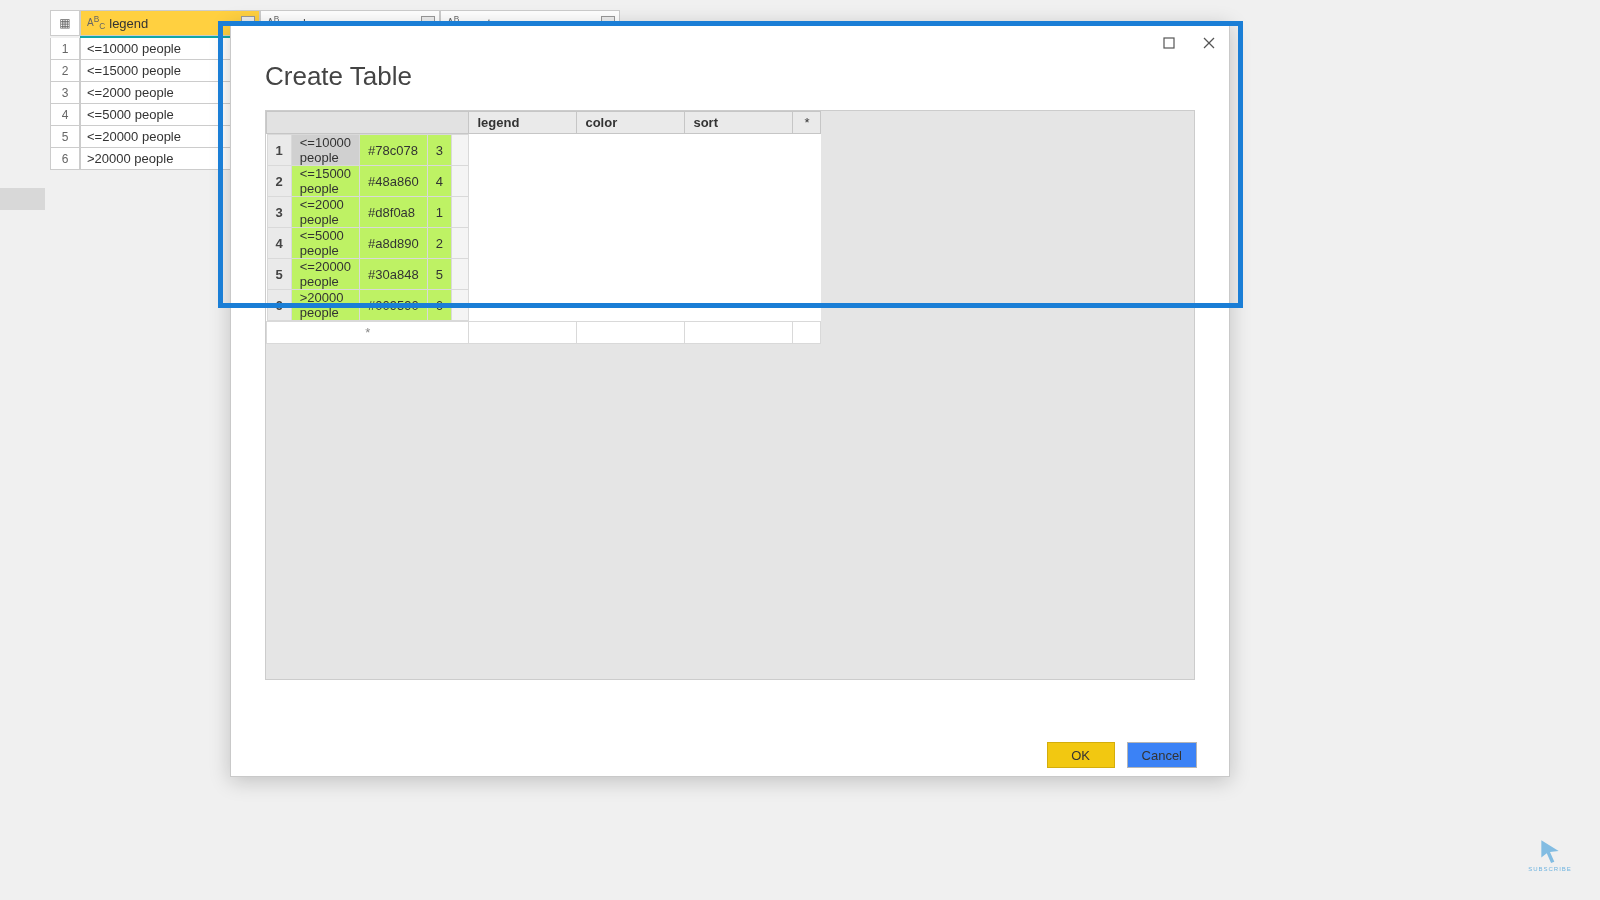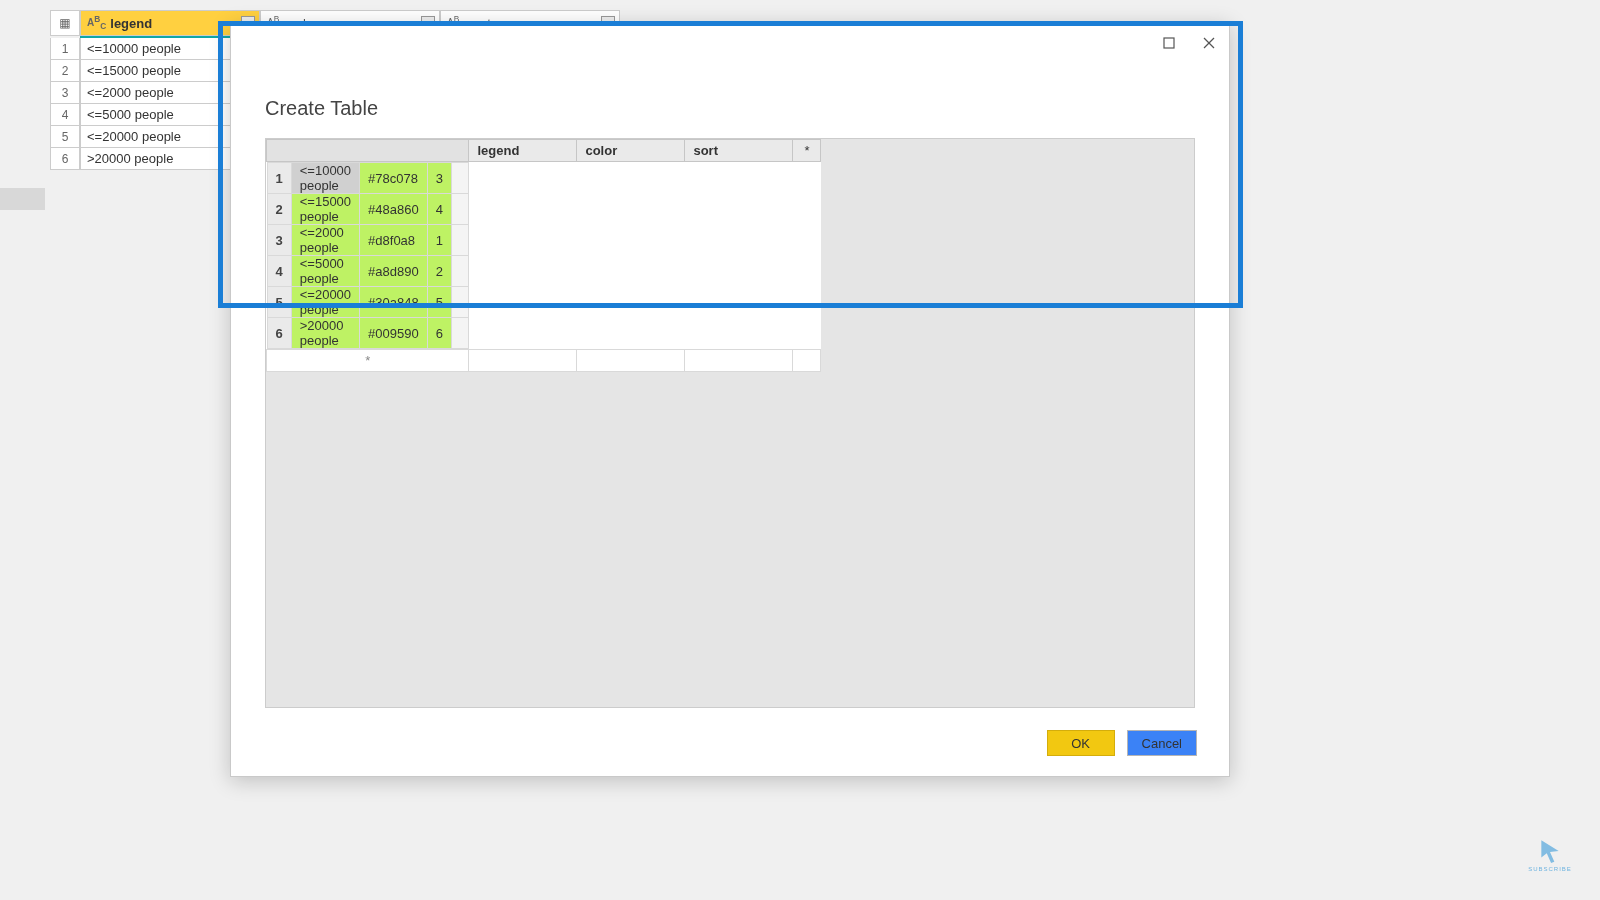--- a/index.html
+++ b/index.html
@@ -3,54 +3,54 @@
 <meta charset="utf-8">
 <style>
   * { box-sizing: border-box; margin: 0; padding: 0; font-family: "Segoe UI", Arial, sans-serif; }
   body { background: #f0f0f0; width: 1600px; height: 900px; overflow: hidden; position: relative; }
 
   
   .bg-grid { position: absolute; left: 50px; top: 10px; width: 600px; z-index: 1; }
   .bg-header-row { display: flex; height: 26px; }
   .bg-icon-cell { width: 30px; height: 26px; background: #fff; border: 1px solid #ccc; display: flex; align-items: center; justify-content: center; font-size: 12px; color: #666; }
   .bg-col-header { height: 26px; border: 1px solid #ccc; display: flex; align-items: center; padding: 0 6px; font-size: 13px; position: relative; }
-  .bg-col-header.legend { background: #ffd040; width: 180px; font-weight: 700; color: #333; }
+  .bg-col-header.legend { background: #ffd040; width: 180px; font-weight: 400; color: #333; }
   .bg-col-header.other { background: #fff; width: 180px; color: #555; }
   .bg-col-header .abc { font-size: 10px; color: #666; margin-right: 4px; }
   .bg-col-header .dd { position: absolute; right: 4px; top: 5px; width: 14px; height: 14px; border: 1px solid #999; background: #eee; display: flex; align-items: center; justify-content: center; font-size: 8px; color: #555; }
   .bg-teal-bar { height: 3px; background: #0fa7a7; width: 180px; margin-left: 30px; margin-top: -1px; }
   .bg-row { display: flex; height: 22px; }
   .bg-rownum { width: 30px; background: #fff; border: 1px solid #ccc; border-top: none; display: flex; align-items: center; justify-content: center; color: #666; font-size: 12px; }
   .bg-cell { width: 180px; background: #fff; border: 1px solid #ccc; border-top: none; display: flex; align-items: center; padding: 0 6px; font-size: 13px; color: #333; }
 
   
   .dialog { position: absolute; left: 230px; top: 22px; width: 1000px; height: 755px; background: #fff; border: 1px solid #c9c9c9; box-shadow: 0 4px 20px rgba(0,0,0,0.2); z-index: 10; }
   .highlight-box { position: absolute; left: 218px; top: 21px; width: 1025px; height: 287px; border: 5px solid #1a7ed6; z-index: 20; pointer-events: none; }
   .dlg-titlebar { height: 38px; display: flex; justify-content: flex-end; align-items: flex-start; padding-top: 6px; }
   .dlg-winbtn { width: 40px; height: 28px; display: flex; align-items: center; justify-content: center; color: #555; font-size: 15px; cursor: pointer; }
-  .dlg-title { font-size: 20px; font-weight: 400; color: #444; padding: 0 34px 12px 34px; margin-top: 36px; }
+  .dlg-title { font-size: 26px; font-weight: 400; color: #444; padding: 0 34px 12px 34px; }
 
   .grid-wrap { margin: 6px 34px 0 34px; background: #e5e5e5; height: 570px; border: 1px solid #ccc; }
   .grid { background: #fff; display: table; border-collapse: collapse; }
   .grid-head { display: table-row; }
   .grid-head .gh { display: table-cell; background: #eaeaea; border: 1px solid #c6c6c6; height: 22px; vertical-align: middle; padding: 0 8px; font-size: 13px; font-weight: 700; color: #333; }
   .gh.idx { width: 34px; background: #e2e2e2;}
   .gh.legend { width: 108px; }
   .gh.color { width: 108px; }
   .gh.sort { width: 108px; }
   .gh.star { width: 28px; text-align: center; font-weight: 400;}
   .grid-row { display: table-row; }
   .grid-row .gc { display: table-cell; border: 1px solid #d9d9d9; height: 22px; vertical-align: middle; padding: 0 8px; font-size: 13px; color: #333; background: #bef264; }
   .gc.idx { background: #eaeaea; text-align: center; font-weight: 600; color: #444; width: 34px; }
   .gc.star { background: #f4f4f4; width: 28px;}
   .grid-row.selected .gc.legend { background: #d0d0d0; }
   .grid-row.new .gc.idx { font-weight: 400; }
   .grid-row.new .gc { background: #fff; color: #888; }
 
-  .dlg-buttons { position: absolute; right: 32px; bottom: 20px; display: flex; gap: 12px; }
+  .dlg-buttons { position: absolute; right: 32px; bottom: 8px; display: flex; gap: 12px; }
   .btn { height: 26px; min-width: 68px; border: 1px solid #b5b5b5; background: #3b82f6; font-size: 13px; color: #333; cursor: pointer; display: flex; align-items: center; justify-content: center; padding: 0 14px; }
   .btn.ok { background: #f2c811; border-color: #d4ad0b; font-weight: 400; }
 
   
   .watermark { position: absolute; right: 30px; bottom: 25px; width: 40px; height: 40px; z-index: 5; display:flex; flex-direction:column; align-items:center; justify-content:center;}
   .watermark svg { opacity: 0.85; }
   .watermark .sub { font-size: 6px; letter-spacing: 1px; color: #6fb4e0; margin-top: 2px; }
 
   .left-stub { position: absolute; left: 0; top: 188px; width: 45px; height: 22px; background: #d8d8d8; z-index: 2; }
 </style>

